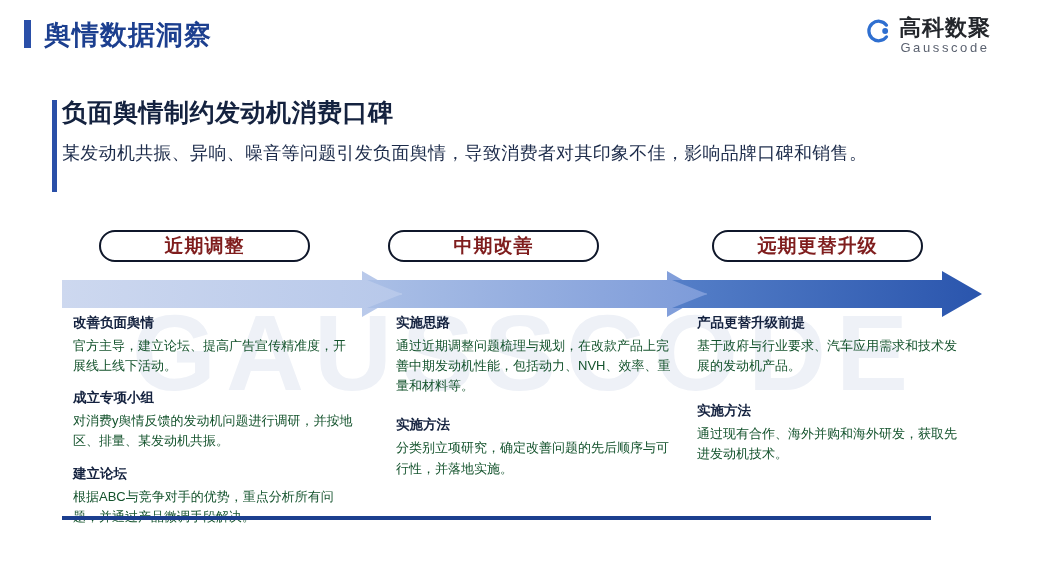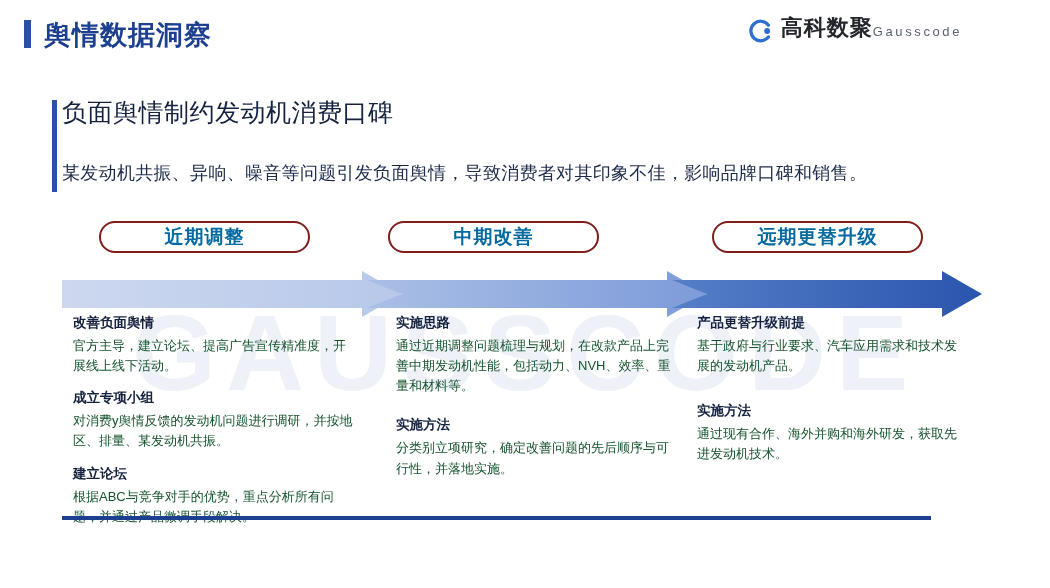--- a/index.html
+++ b/index.html
@@ -33,20 +33,21 @@
   }
 
   
   .header {
     position: absolute;
     top: 0;
     left: 0;
     width: 984px;
     height: 66px;
     z-index: 3;
+    padding-left: 29px;
   }
   .header-bar {
     position: absolute;
     left: 24px;
     top: 20px;
     width: 7px;
     height: 28px;
     background: #2a4fa8;
   }
   .header-title {
@@ -66,22 +67,22 @@
     align-items: flex-start;
     gap: 8px;
   }
   .brand-mark {
     width: 26px;
     height: 26px;
     margin-top: 2px;
   }
   .brand-text {
     display: flex;
-    flex-direction: row;
-    align-items: flex-end;
+    flex-direction: column;
+    align-items: center;
     line-height: 1.05;
   }
   .brand-cn {
     font-size: 22px;
     font-weight: bold;
     color: #23262b;
     letter-spacing: 1px;
   }
   .brand-en {
     font-size: 13px;
@@ -109,54 +110,55 @@
   .title-accent {
     position: absolute;
     left: -10px;
     top: 4px;
     width: 5px;
     height: 92px;
     background: #2a4fa8;
   }
   .slide-title {
     font-size: 25px;
-    font-weight: normal;
+    font-weight: bold;
     color: #14223f;
-    margin: 0 0 32px 0;
+    margin: 0 0 12px 0;
     letter-spacing: 0.5px;
   }
   .slide-sub {
     font-size: 18px;
     color: #1c2b4a;
     margin: 0;
     letter-spacing: 0.3px;
   }
 
   
   .pills {
     position: absolute;
     top: 155px;
     left: 0;
     width: 1050px;
     height: 40px;
   }
   .pill {
     position: absolute;
     height: 32px;
-    border: 2px solid #7f1d1d;
+    border: 2px solid #0f172a;
     border-radius: 18px;
     background: #ffffff;
     display: flex;
     align-items: center;
     justify-content: center;
     font-size: 19px;
     font-weight: bold;
-    color: #0369a1;
+    color: #7f1d1d;
     letter-spacing: 1px;
     box-sizing: border-box;
+    margin-top: 9px;
   }
   .pill.p0 { left: 99px;  width: 211px; }
   .pill.p1 { left: 388px; width: 211px; }
   .pill.p2 { left: 712px; width: 211px; }
 
   
   .arrow-band {
     position: absolute;
     top: 205px;
     left: 62px;

